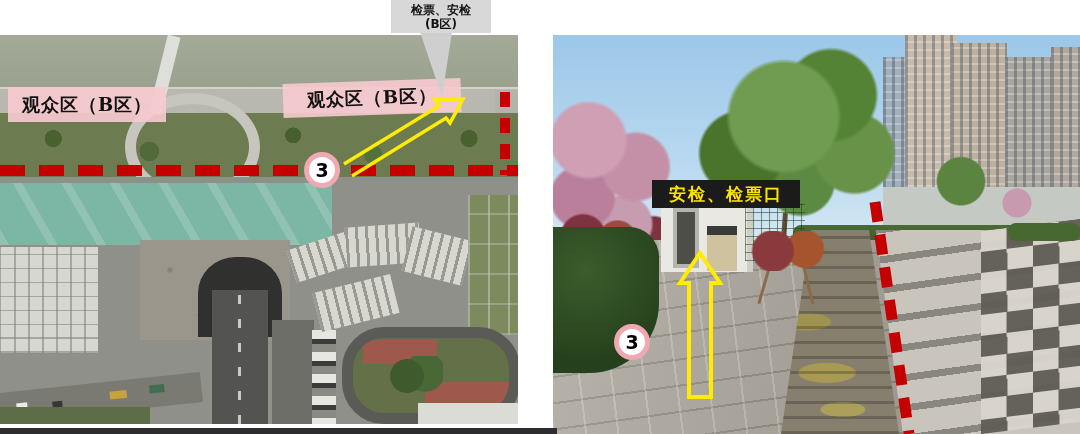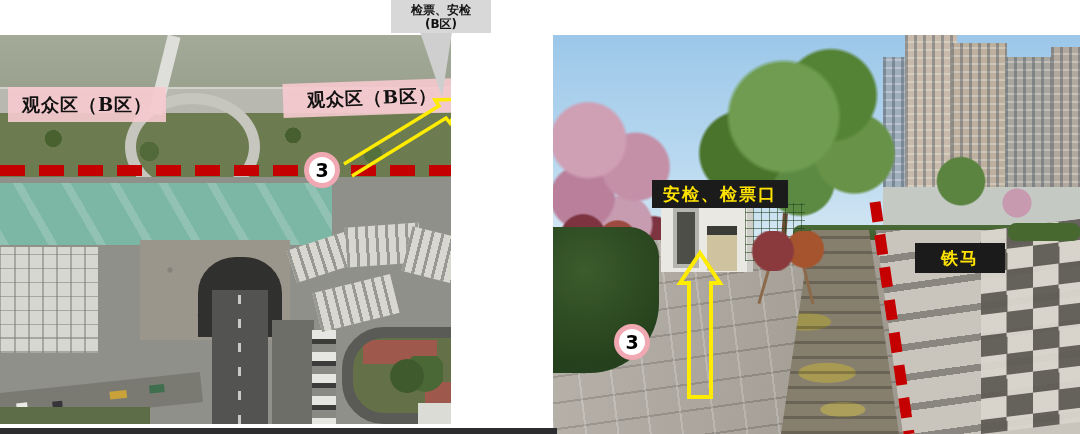--- a/index.html
+++ b/index.html
@@ -26,21 +26,21 @@
                      repeating-linear-gradient(0deg,rgba(255,255,255,.28) 0 2px,transparent 2px 8px);}
   .slab{position:absolute;background-color:#d8d8d1;
     background-image:repeating-linear-gradient(90deg,rgba(90,90,85,.5) 0 3px,transparent 3px 10px);}
   svg{display:block;}
 </style>
 </head>
 <body>
 
 <div id="canvas">
 
-  <div class="photo" style="left:0;top:35px;width:451px;height:389px;background:#8f8f89;">
+  <div class="photo" style="left:0;top:35px;width:518px;height:389px;background:#8f8f89;">
 
     <div class="abs" style="left:0;top:0;width:533px;height:60px;background:linear-gradient(#a3aa97,#99a18e);"></div>
 
     <div class="abs" style="left:0;top:52px;width:533px;height:32px;background:#b8b8b0;border-top:2px solid #d2d2ca;"></div>
     <div class="abs" style="left:495px;top:55px;width:38px;height:88px;background:#b3b3ab;"></div>
 
     <div class="abs" style="left:0;top:78px;width:533px;height:64px;background-color:#6c7c50;
          background-image:radial-gradient(circle 14px at 10% 40%,#49602f 60%,transparent 62%),
            radial-gradient(circle 16px at 28% 60%,#52693a 60%,transparent 62%),
            radial-gradient(circle 13px at 55% 35%,#475e2e 60%,transparent 62%),
@@ -195,25 +195,22 @@
          background:radial-gradient(circle at 30% 30%,#3c5c2c,#24401c 75%);"></div>
 
     <svg style="position:absolute;left:0;top:0;pointer-events:none;" width="527" height="399" viewBox="0 0 527 399">
       <line x1="322" y1="167" x2="356" y2="399" stroke="#c40000" stroke-width="11" stroke-dasharray="20 13"></line>
     </svg>
 
     <svg style="position:absolute;left:0;top:0;pointer-events:none;" width="527" height="399" viewBox="0 0 527 399">
       <polygon points="136,362 136,248 127,248 147,218 167,248 158,248 158,362" fill="none" stroke="#ffec00" stroke-width="4" stroke-linejoin="miter"></polygon>
     </svg>
 
-    <div class="black-label" style="left:99px;top:145px;width:136px;height:28px;">
+    <div class="black-label" style="left:99px;top:145px;width:148px;height:28px;">
         <span>安检、检票口</span>
-      </div>
-    <div class="black-label" style="left:362px;top:208px;width:90px;height:30px;">
-        <span>铁马</span>
       </div>
 
     <div class="badge" style="left:61px;top:289px;">
         <span>3</span>
       </div>
   </div>
 
   <div class="abs" style="left:0;top:428px;width:557px;height:6px;background:#2c2c2e;"></div>
 
 </div>

